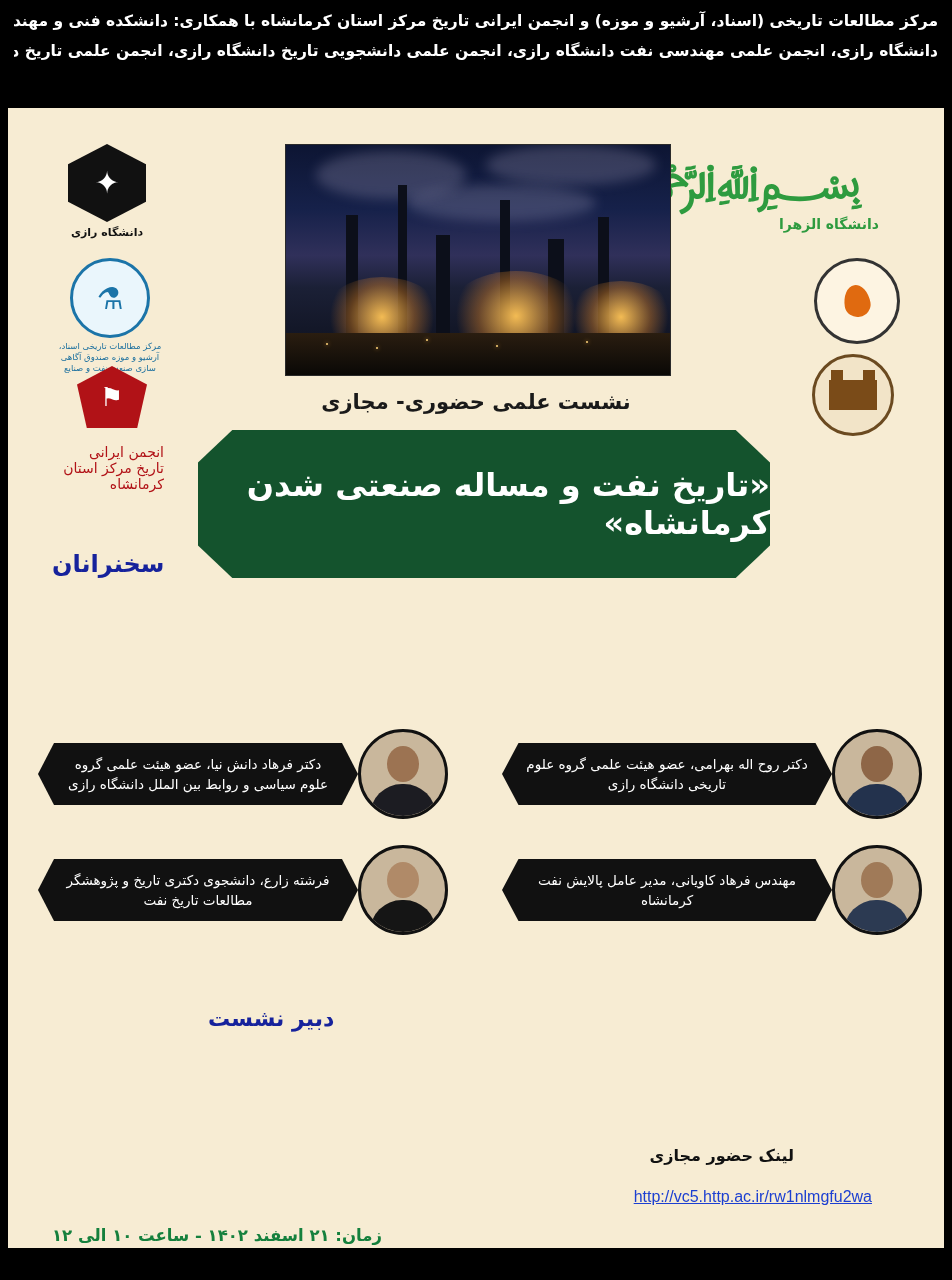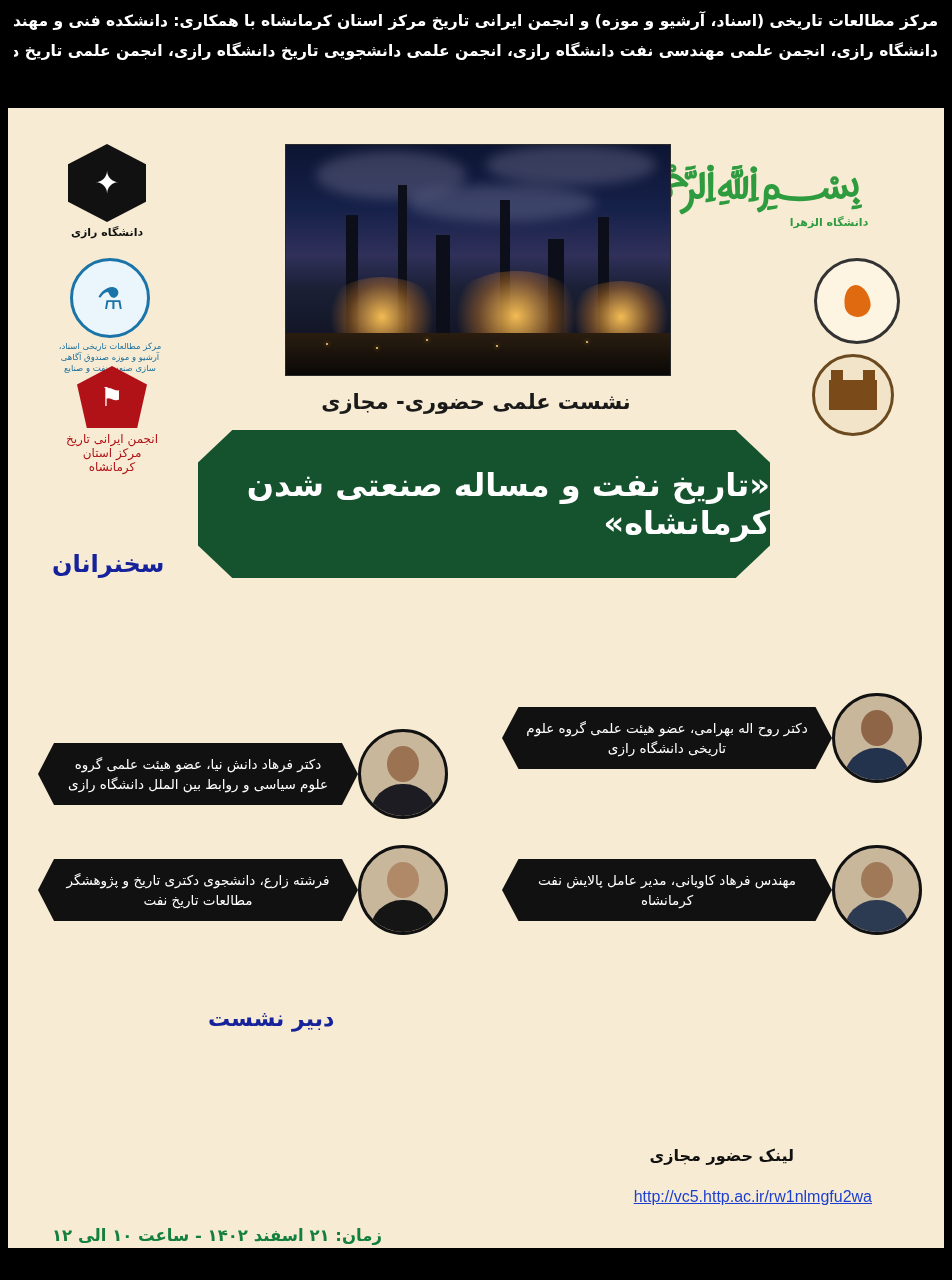--- a/index.html
+++ b/index.html
@@ -71,21 +71,21 @@
   }
   .logo-alzahra {
     top: 40px; right: 40px; width: 150px; height: 110px;
   }
   .alz-mark {
     width: 66px; height: 66px; margin: 0 auto;
     color: #2e9b3f; font-size: 48px; line-height: 66px;
     font-weight: bold;
   }
   .alz-text {
-    font-size: 11px; color: #2e9b3f; font-weight: bold; margin-top: 2px;
+    font-size: 14px; color: #2e9b3f; font-weight: bold; margin-top: 2px;
     direction: rtl;
   }
   .logo-petro {
     top: 150px; right: 44px; width: 86px; height: 86px;
   }
   .logo-petro .ring {
     width: 86px; height: 86px;
     background: #fdf4e2;
     border: 3px solid #333;
     flex-direction: column;
@@ -134,21 +134,21 @@
   }
   .assoc-text { font-size: 8.5px; color: #1b6f9e; margin-top: 3px; line-height: 11px; direction: rtl;}
   .logo-history {
     top: 258px; left: 52px; width: 104px; height: 96px;
   }
   .hist-mark {
     width: 70px; height: 62px; margin: 0 auto; background: #b11217;
     clip-path: polygon(50% 0%, 100% 30%, 86% 100%, 14% 100%, 0% 30%);
     color: #fff; font-size: 26px; line-height: 62px;
   }
-  .hist-text { font-size: 12px; color: #b11217; margin-top: 4px; direction: rtl;}
+  .hist-text { font-size: 14px; color: #b11217; margin-top: 16px; direction: rtl; text-align: right;}
   
   .photo {
     position: absolute;
     top: 36px;
     left: 277px;
     width: 384px;
     height: 230px;
     border: 1px solid #2a2a2a;
     background: linear-gradient(#0d1533 0%, #16214a 28%, #30305a 48%, #1b2036 62%, #0a0d18 100%);
     overflow: hidden;
@@ -245,21 +245,21 @@
     align-items: center;
     justify-content: center;
     text-align: center;
     font-size: 13.5px;
     line-height: 20px;
     padding: 12px 22px;
     box-sizing: border-box;
     clip-path: polygon(0% 50%, 5% 0%, 95% 0%, 100% 50%, 95% 100%, 5% 100%);
     direction: rtl;
   }
-  .sp-1 { top: 588px; right: 22px;  }
+  .sp-1 { top: 624px; right: 22px;  }
   .sp-1 .name-plate { width: 330px; }
   .sp-2 { top: 624px; left: 30px; }
   .sp-2 .name-plate { width: 320px; }
   .sp-3 { top: 740px; right: 22px; }
   .sp-3 .name-plate { width: 330px; }
   .sp-4 { top: 740px; left: 30px; }
   .sp-4 .name-plate { width: 320px; }
   .sp-5 { top: 876px; left: 290px; }
   .sp-5 .name-plate { width: 300px; }
   .secretary-heading {

